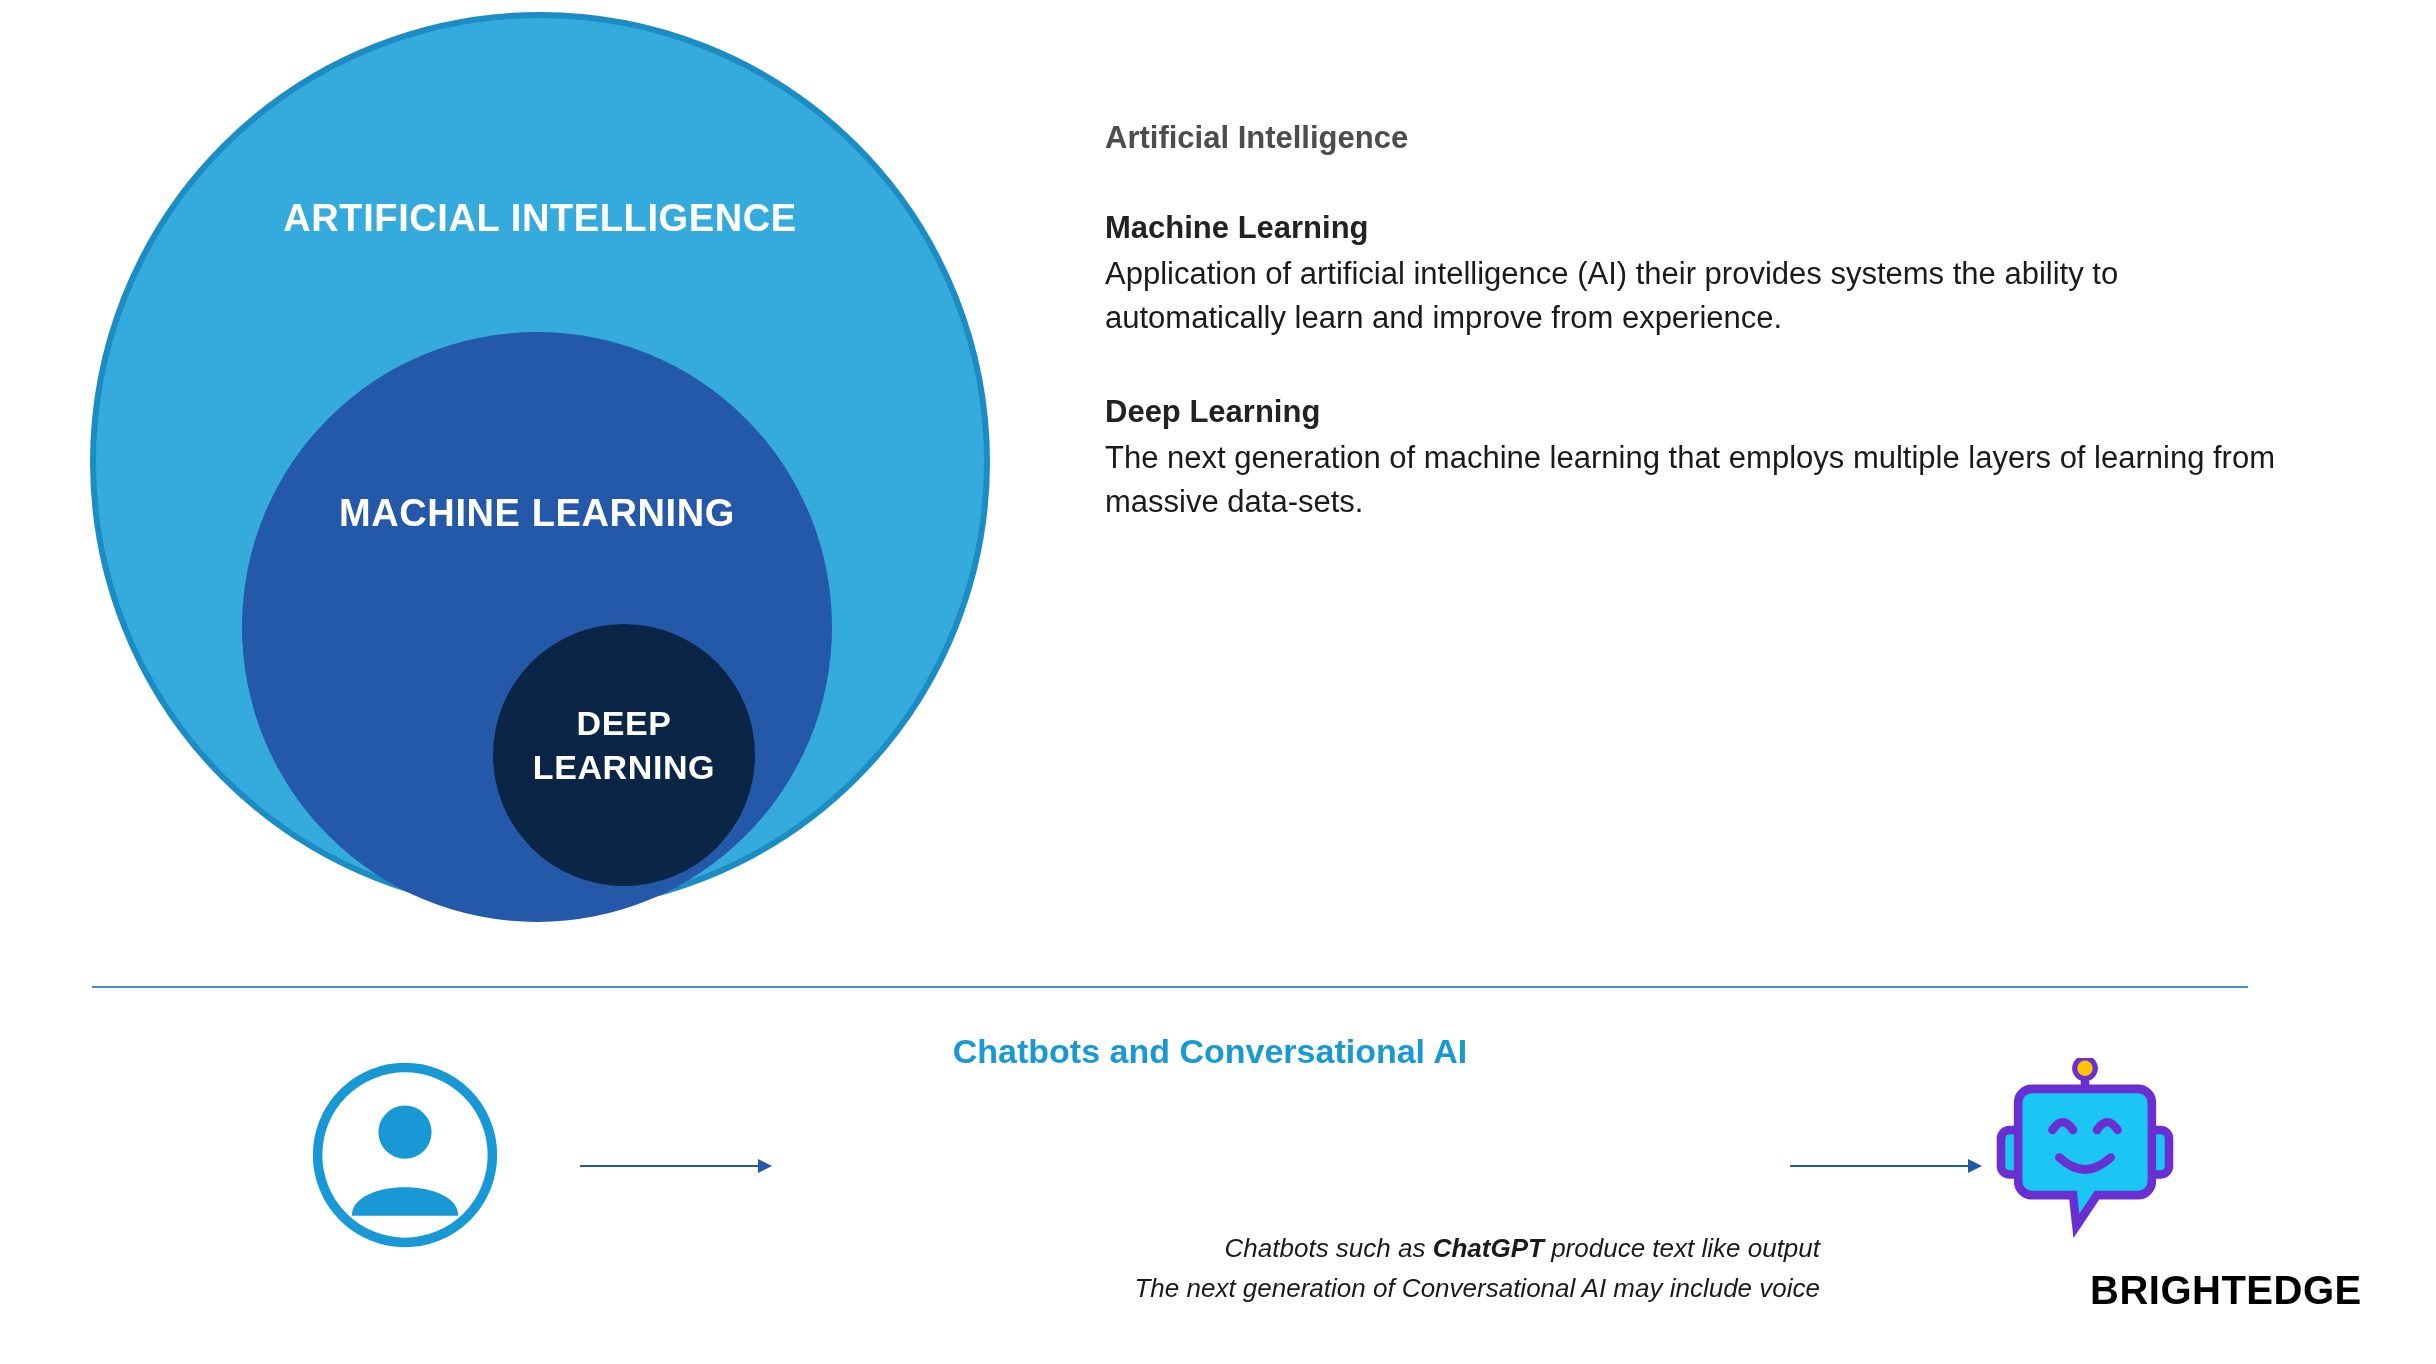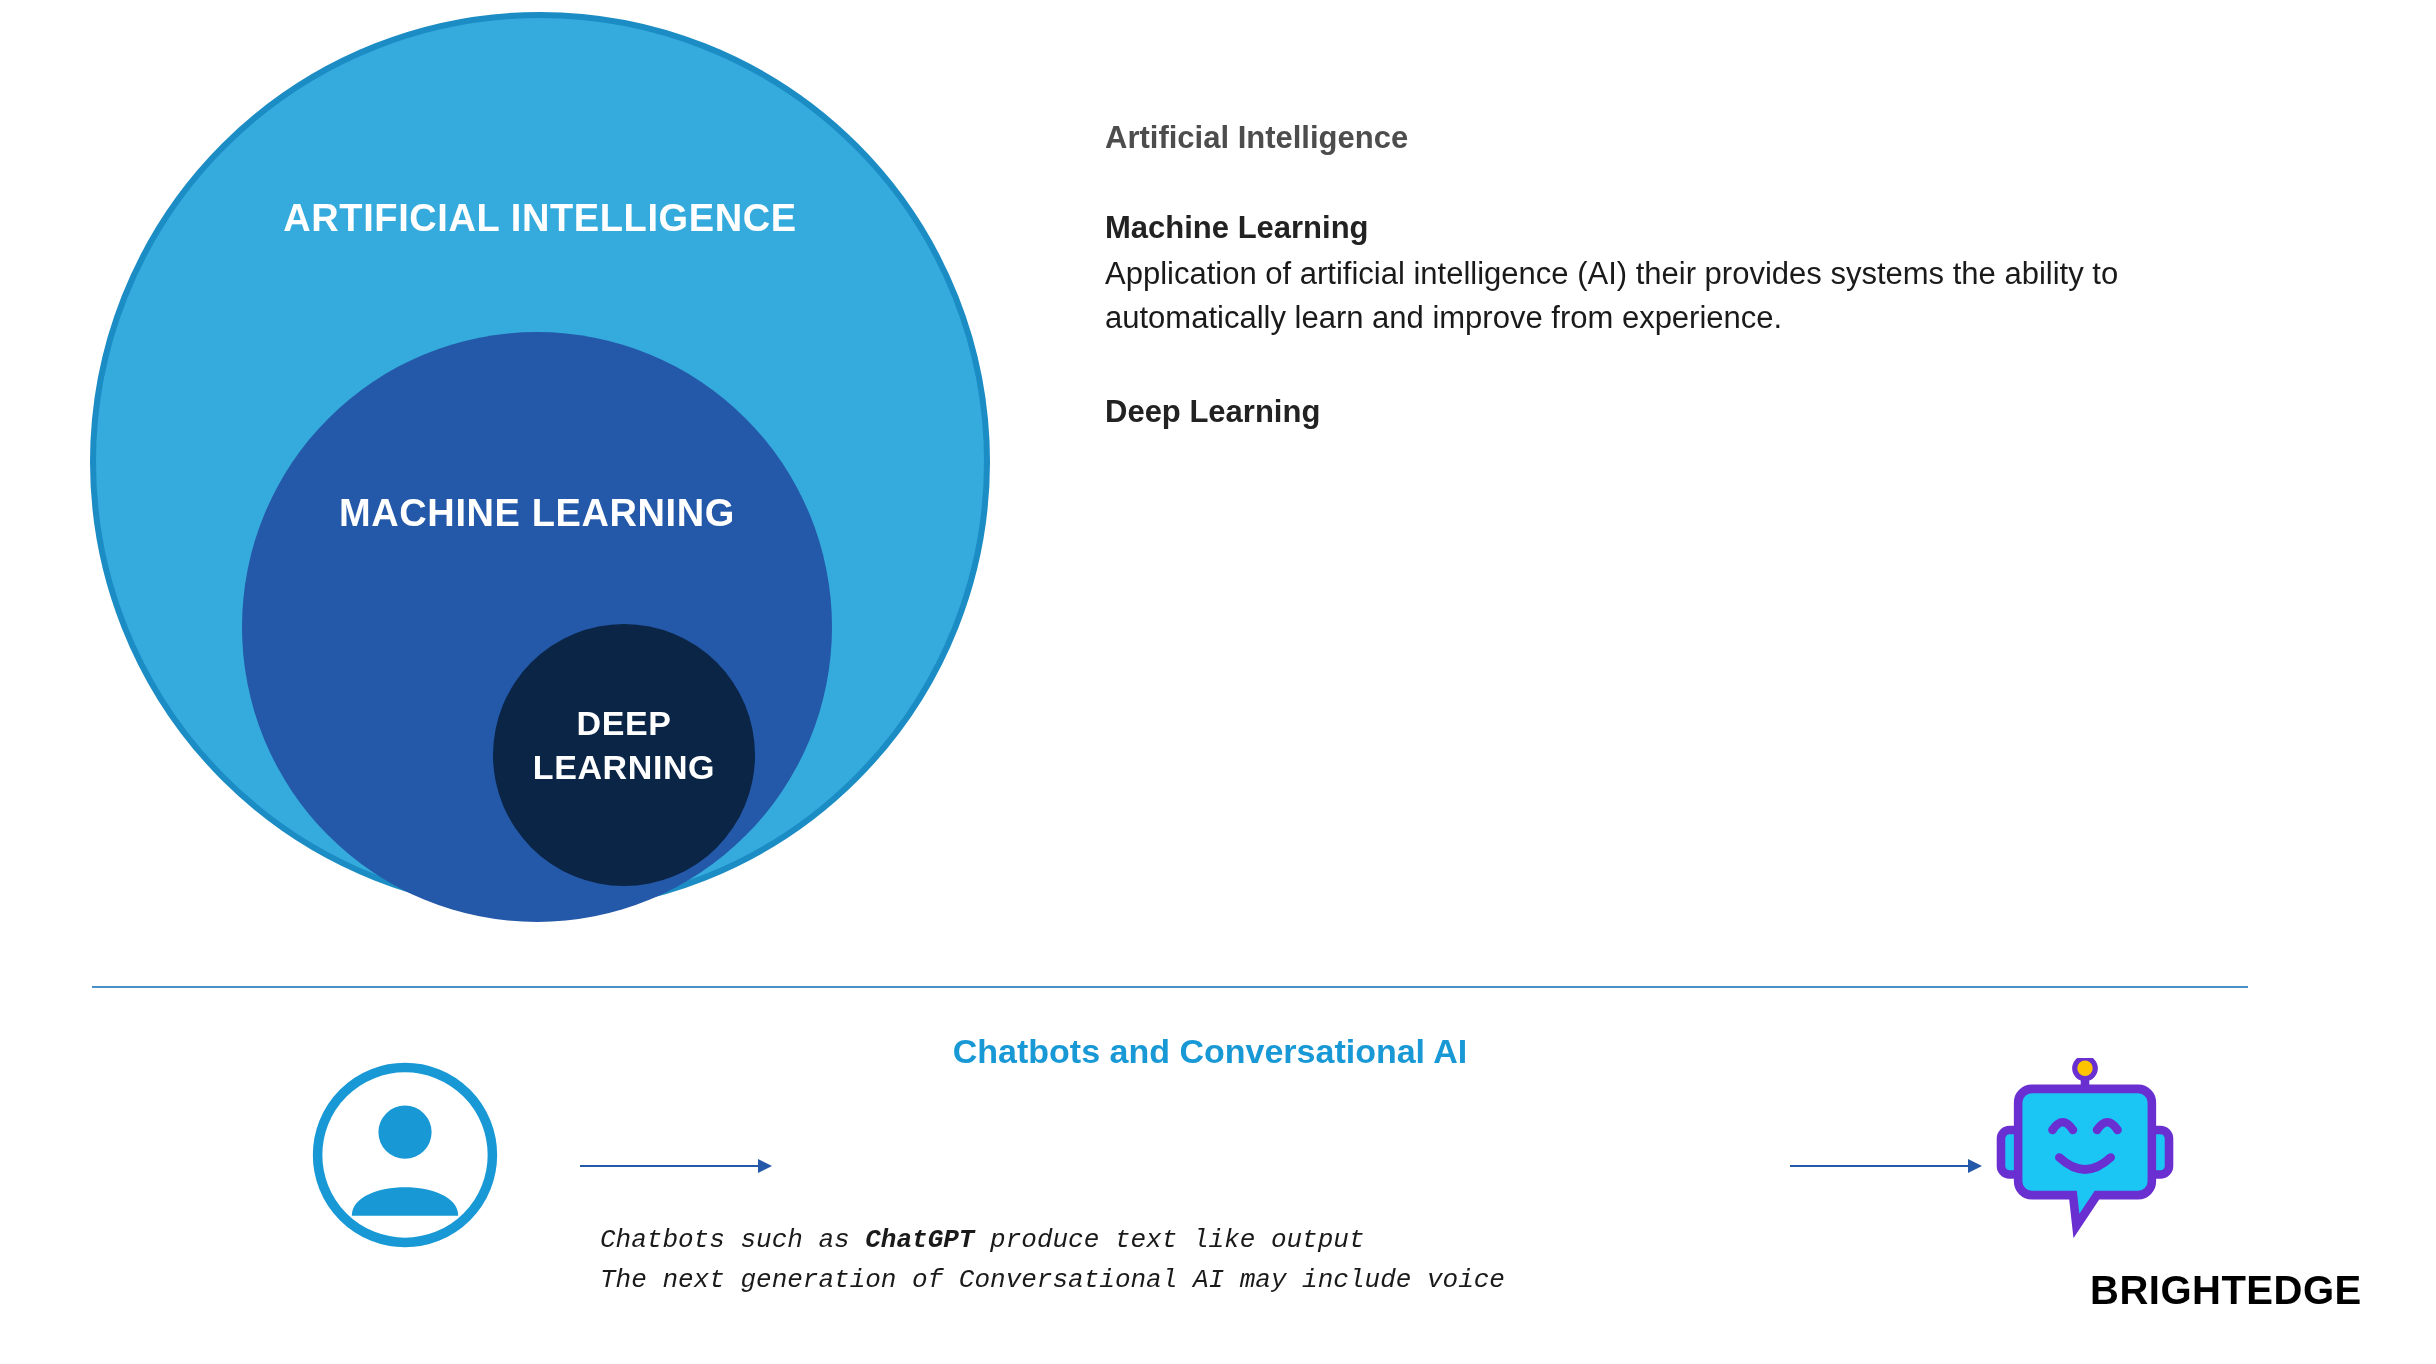--- a/index.html
+++ b/index.html
@@ -163,28 +163,27 @@
     margin-bottom: 24px;
   }
   #bot-sub {
     font-size: 33px;
     line-height: 1.35;
     color: #1a1a1a;
   }
   #bot-notes {
     position: absolute;
     left: 600px;
-    top: 220px;
+    top: 228px;
     width: 1220px;
-    text-align: left;
+    text-align: right;
     font-style: italic;
     font-size: 26px;
     line-height: 1.55;
     color: #1a1a1a;
-    font-family: Liberation Mono, monospace;
   }
   #bot-notes b { font-weight: bold; }
 
   
   #robot-icon {
     position: absolute;
     left: 1990px;
     top: 58px;
     width: 190px;
     height: 180px;
@@ -223,20 +222,21 @@
       <div class="def-term">Artificial Intelligence</div>
     </div>
 
     <div class="def-block">
       <div class="def-term dark">Machine Learning</div>
       <div class="def-text">Application of artificial intelligence (AI) their provides systems the ability to automatically learn and improve from experience.</div>
     </div>
 
     <div class="def-block">
       <div class="def-term dark">Deep Learning</div>
+      <div class="def-text">The next generation of machine learning that employs multiple layers of learning from massive data-sets.</div>
     </div>
 
   </div>
 </div>
 
 <div id="divider"></div>
 
 <div id="bottom-section">
 
   <svg id="person-icon" viewBox="0 0 100 100">

